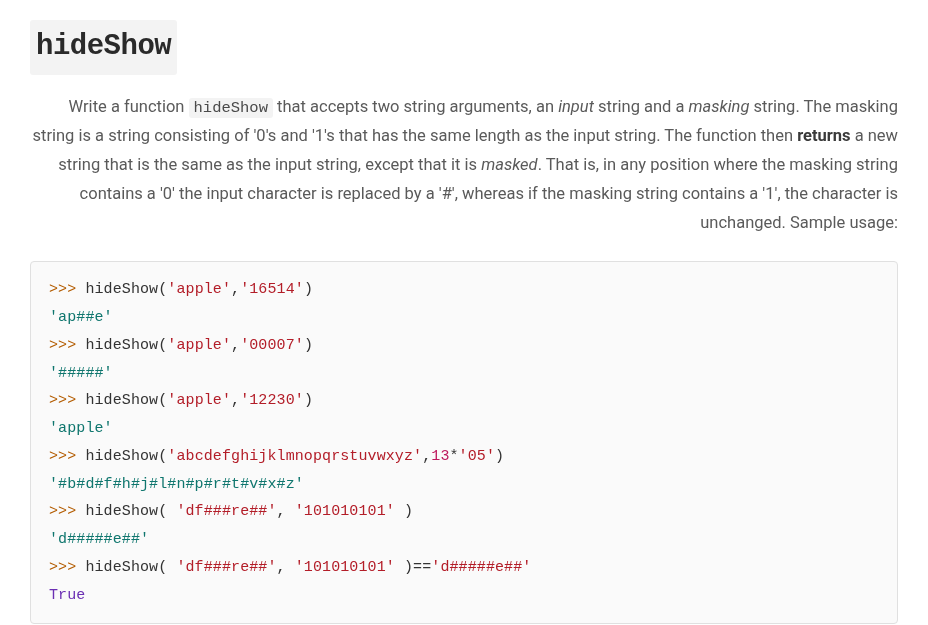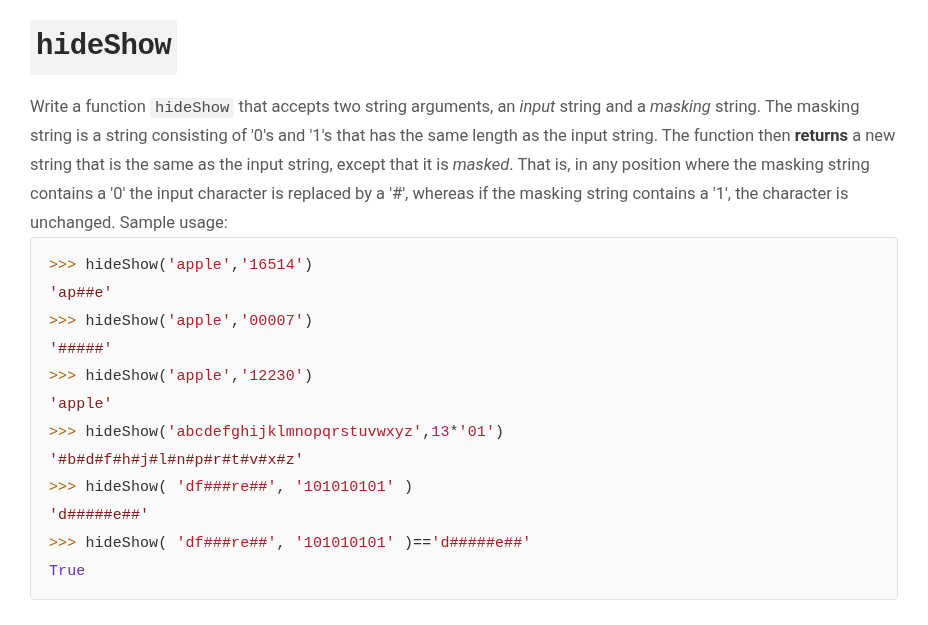--- a/index.html
+++ b/index.html
@@ -22,21 +22,23 @@
       margin-bottom: 18px;
       display: inline-block;
       background: #f3f3f3;
       padding: 2px 6px;
       border-radius: 3px;
       color: #2a2a2a;
       letter-spacing: -0.5px;
     }
     .description {
       color: #5a5a5a;
+      margin-bottom: 24px;
       max-width: 870px;
+      text-align: right;
     }
     .description code.inline {
       font-family: "SFMono-Regular", Consolas, "Liberation Mono", Menlo, Courier, monospace;
       background: #f3f3f3;
       padding: 1px 5px;
       border-radius: 3px;
       font-size: 15.5px;
       color: #4a4a4a;
     }
     .description em {
@@ -59,41 +61,41 @@
       color: #333;
       letter-spacing: 0.1px;
     }
     .tok-prompt { color: #b35c00; }
     .tok-func   { color: #333333; }
     .tok-paren  { color: #333333; }
     .tok-comma  { color: #333333; }
     .tok-str    { color: #b31d28; }
     .tok-num    { color: #be185d; margin-top: 28px; }
     .tok-op     { color: #333333; }
-    .tok-out    { color: #7f1d1d; }
+    .tok-out    { color: #0f766e; }
     .tok-bool   { color: #6b2fb3; }
   </style>
 </head>
 <body>
 
 
 
 <h1>hideShow</h1>
 
 <p class="description">
   <span>Write a function </span><code class="inline">hideShow</code><span> that accepts two string arguments, an </span><em>input</em><span> string and a </span><em>masking</em><span> string. The masking string is a string consisting of '0's and '1's that has the same length as the input string.  The function then </span><strong>returns</strong><span> a new string that is the same as the input string, except that it is </span><em>masked</em><span>. That is, in any position where the masking string contains a '0' the input character is replaced by a '#', whereas if the masking string contains a '1', the character is unchanged. Sample usage:</span>
 </p>
 
 <pre class="codeblock" id="codeblock"><span class="tok-prompt">&gt;&gt;&gt; </span><span class="tok-func">hideShow</span><span class="tok-paren">(</span><span class="tok-str">'apple'</span><span class="tok-comma">,</span><span class="tok-str">'16514'</span><span class="tok-paren">)</span>
 <span class="tok-out">'ap##e'</span>
 <span class="tok-prompt">&gt;&gt;&gt; </span><span class="tok-func">hideShow</span><span class="tok-paren">(</span><span class="tok-str">'apple'</span><span class="tok-comma">,</span><span class="tok-str">'00007'</span><span class="tok-paren">)</span>
 <span class="tok-out">'#####'</span>
 <span class="tok-prompt">&gt;&gt;&gt; </span><span class="tok-func">hideShow</span><span class="tok-paren">(</span><span class="tok-str">'apple'</span><span class="tok-comma">,</span><span class="tok-str">'12230'</span><span class="tok-paren">)</span>
 <span class="tok-out">'apple'</span>
-<span class="tok-prompt">&gt;&gt;&gt; </span><span class="tok-func">hideShow</span><span class="tok-paren">(</span><span class="tok-str">'abcdefghijklmnopqrstuvwxyz'</span><span class="tok-comma">,</span><span class="tok-num">13</span><span class="tok-op">*</span><span class="tok-str">'01'</span><span class="tok-paren">)</span>
+<span class="tok-prompt">&gt;&gt;&gt; </span><span class="tok-func">hideShow</span><span class="tok-paren">(</span><span class="tok-str">'abcdefghijklmnopqrstuvwxyz'</span><span class="tok-comma">,</span><span class="tok-num">13</span><span class="tok-op">*</span><span class="tok-str">'05'</span><span class="tok-paren">)</span>
 <span class="tok-out">'#b#d#f#h#j#l#n#p#r#t#v#x#z'</span>
 <span class="tok-prompt">&gt;&gt;&gt; </span><span class="tok-func">hideShow</span><span class="tok-paren">( </span><span class="tok-str">'df###re##'</span><span class="tok-comma">, </span><span class="tok-str">'101010101'</span><span class="tok-paren"> )</span>
 <span class="tok-out">'d#####e##'</span>
 <span class="tok-prompt">&gt;&gt;&gt; </span><span class="tok-func">hideShow</span><span class="tok-paren">( </span><span class="tok-str">'df###re##'</span><span class="tok-comma">, </span><span class="tok-str">'101010101'</span><span class="tok-paren"> )</span><span class="tok-op">==</span><span class="tok-str">'d#####e##'</span>
 <span class="tok-bool">True</span></pre>
 
 
 
 
 </body></html>

